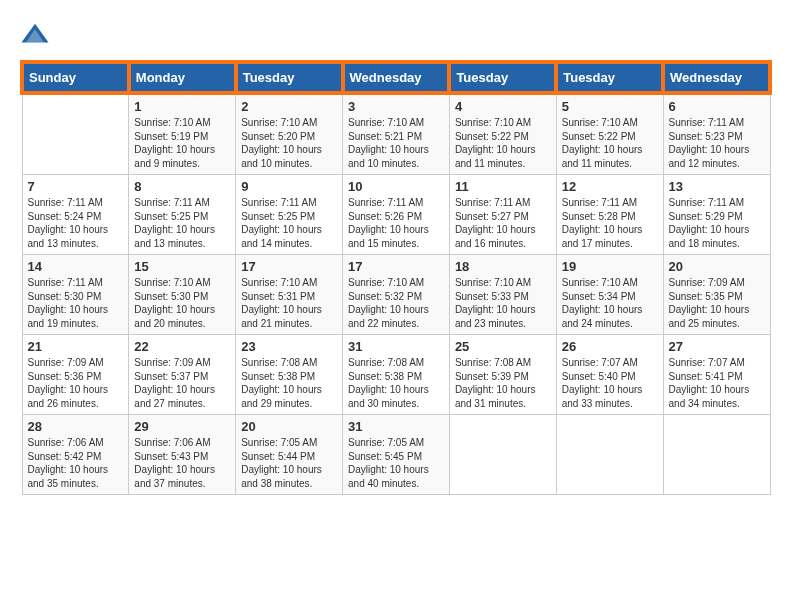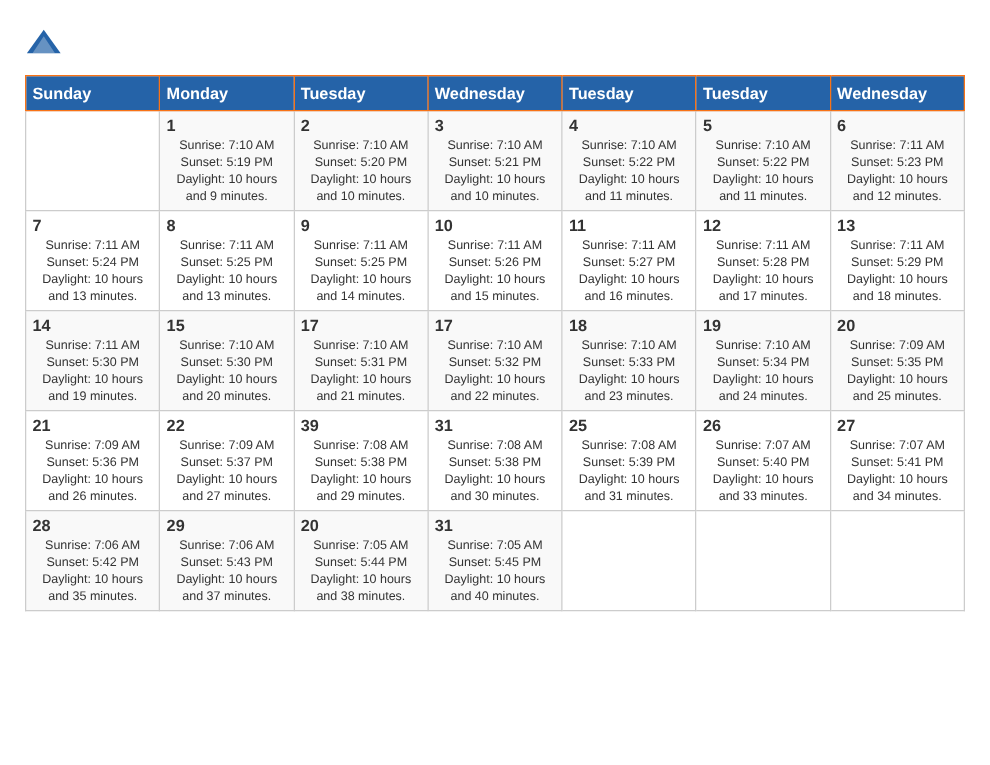--- a/index.html
+++ b/index.html
@@ -49,21 +49,21 @@
       border-collapse: collapse;
       table-layout: fixed;
     }
     thead tr th {
       background-color: #2563a8;
       color: #fff;
       font-size: 13px;
       font-weight: bold;
       padding: 6px 5px;
       text-align: left;
-      border: 1px solid #f97316;
+      border: 4px solid #f97316;
     }
     tbody tr td {
       border: 1px solid #ccc;
       vertical-align: top;
       padding: 4px 5px;
       font-size: 10.5px;
       color: #333;
       height: 80px;
       background: #fff;
     }
@@ -74,21 +74,20 @@
       font-size: 13px;
       font-weight: bold;
       color: #333;
       display: block;
       margin-bottom: 2px;
     }
     .day-info {
       font-size: 10px;
       color: #333;
       line-height: 1.35;
-      text-align: center;
     }
     .empty-cell {
       background: #fff !important;
     }
   </style>
 </head>
 <body>
 
 <div class="header">
   <div class="logo">
@@ -210,21 +209,21 @@
       <tr>
         <td>
           <span class="day-number">21</span>
           <div class="day-info">Sunrise: 7:09 AM<br>Sunset: 5:36 PM<br>Daylight: 10 hours and 26 minutes.</div>
         </td>
         <td>
           <span class="day-number">22</span>
           <div class="day-info">Sunrise: 7:09 AM<br>Sunset: 5:37 PM<br>Daylight: 10 hours and 27 minutes.</div>
         </td>
         <td>
-          <span class="day-number">39</span>
+          <span class="day-number">23</span>
           <div class="day-info">Sunrise: 7:08 AM<br>Sunset: 5:38 PM<br>Daylight: 10 hours and 29 minutes.</div>
         </td>
         <td>
           <span class="day-number">31</span>
           <div class="day-info">Sunrise: 7:08 AM<br>Sunset: 5:38 PM<br>Daylight: 10 hours and 30 minutes.</div>
         </td>
         <td>
           <span class="day-number">25</span>
           <div class="day-info">Sunrise: 7:08 AM<br>Sunset: 5:39 PM<br>Daylight: 10 hours and 31 minutes.</div>
         </td>

